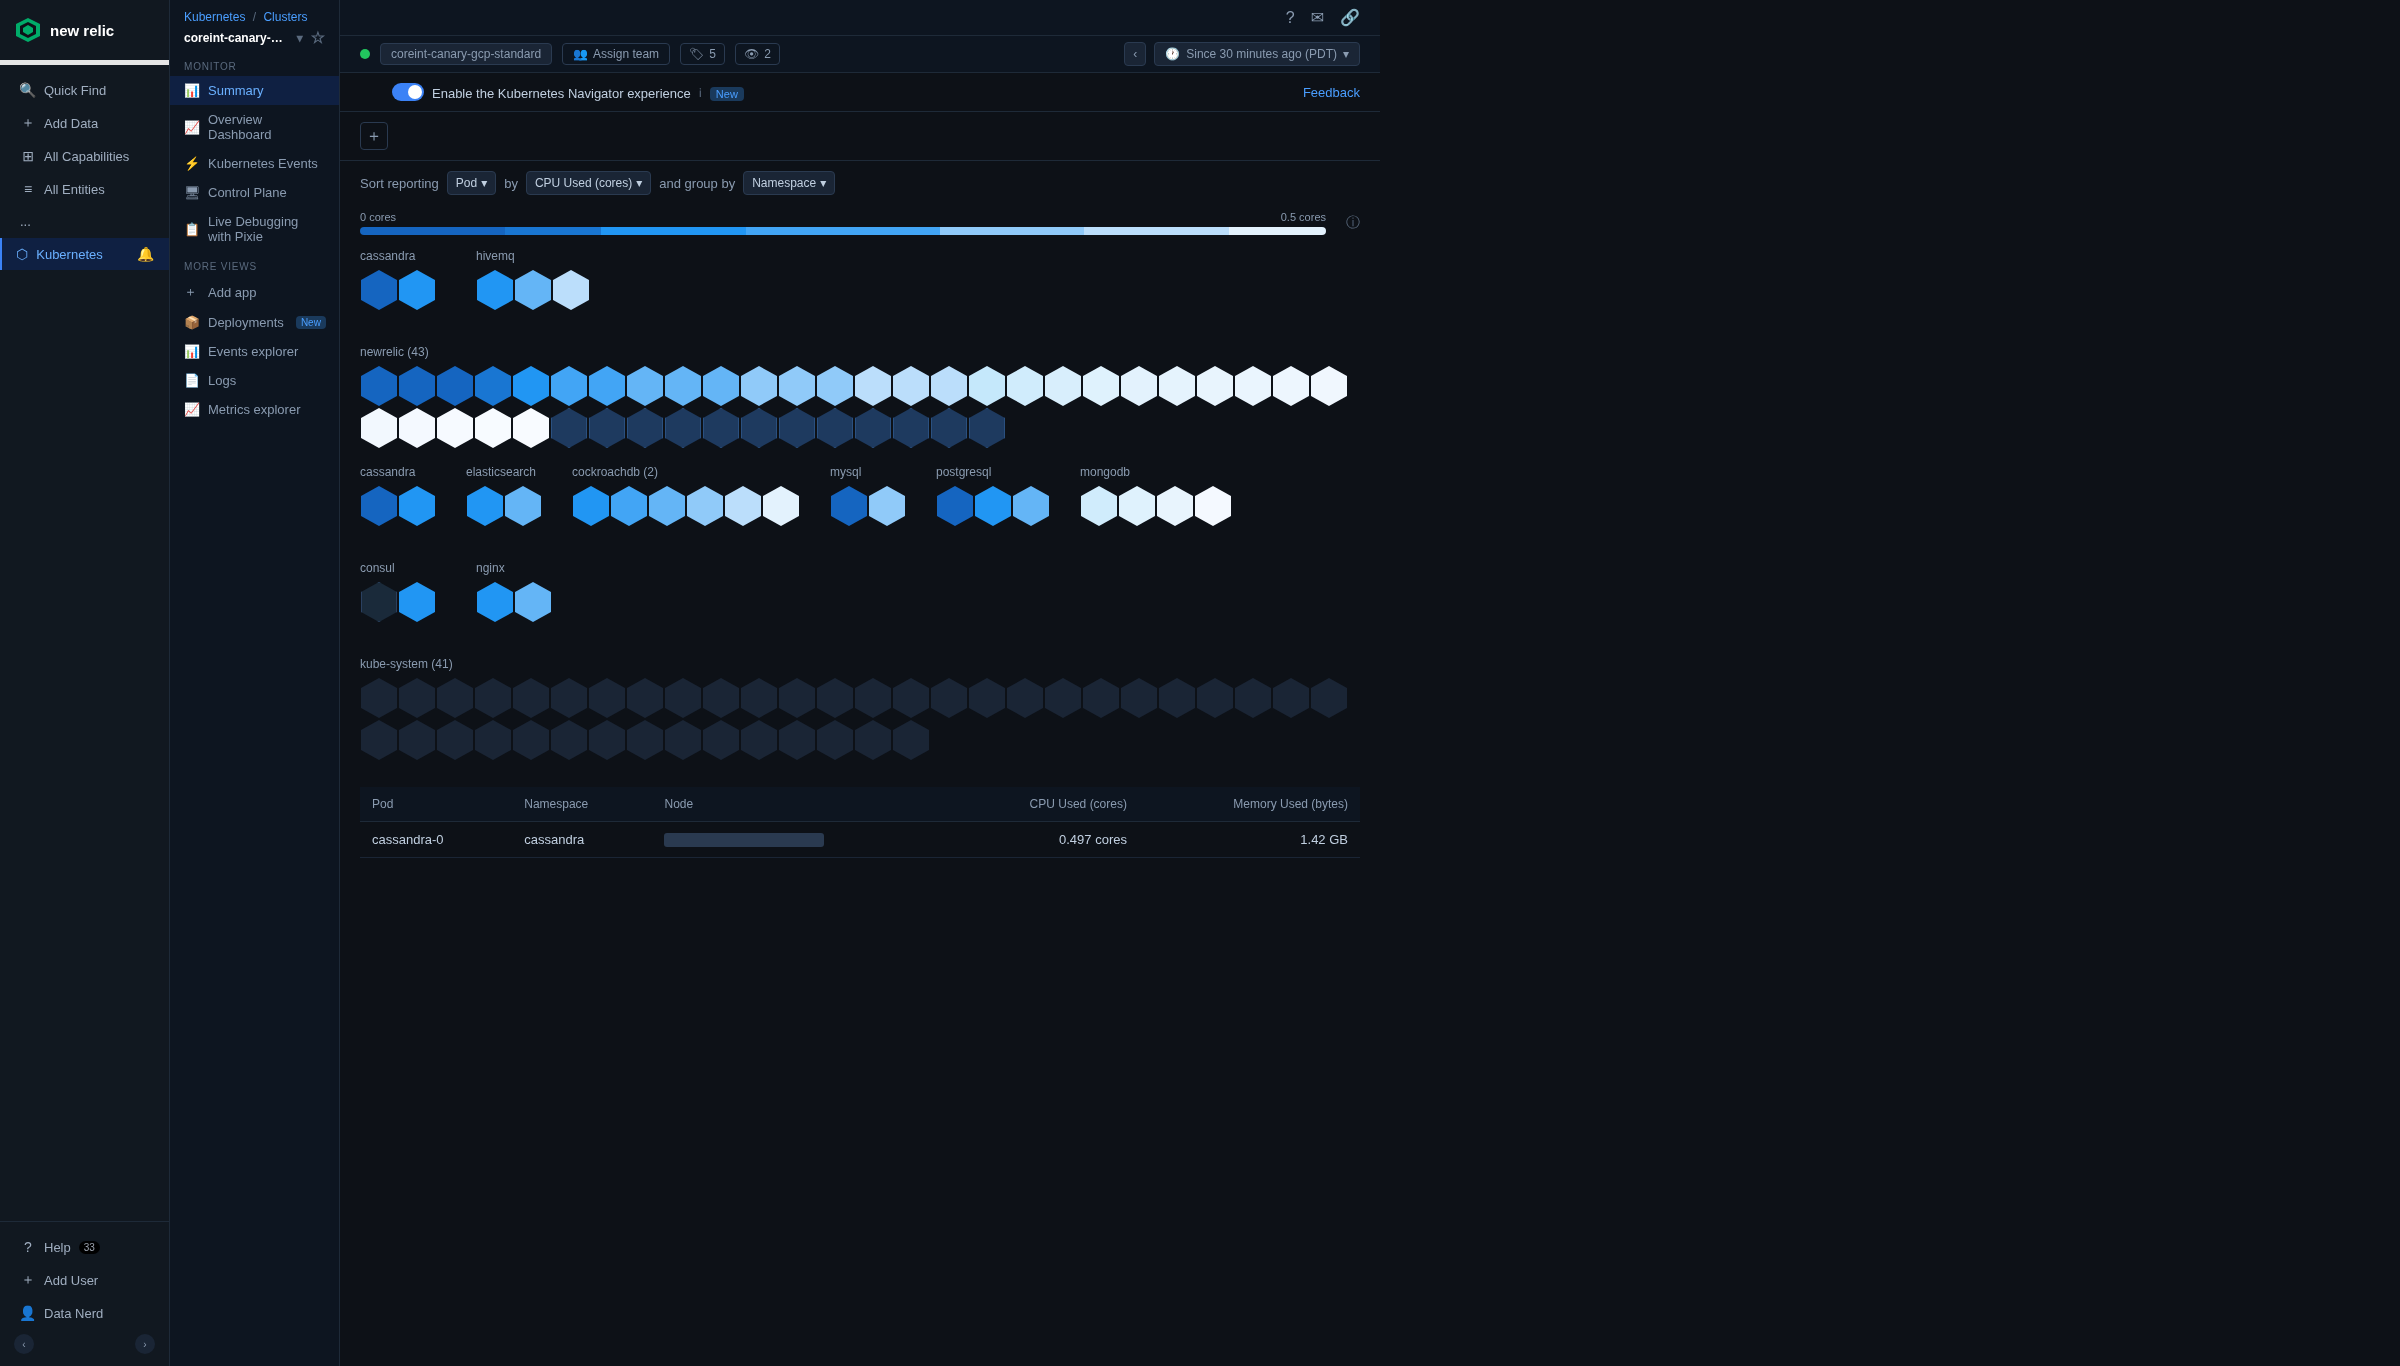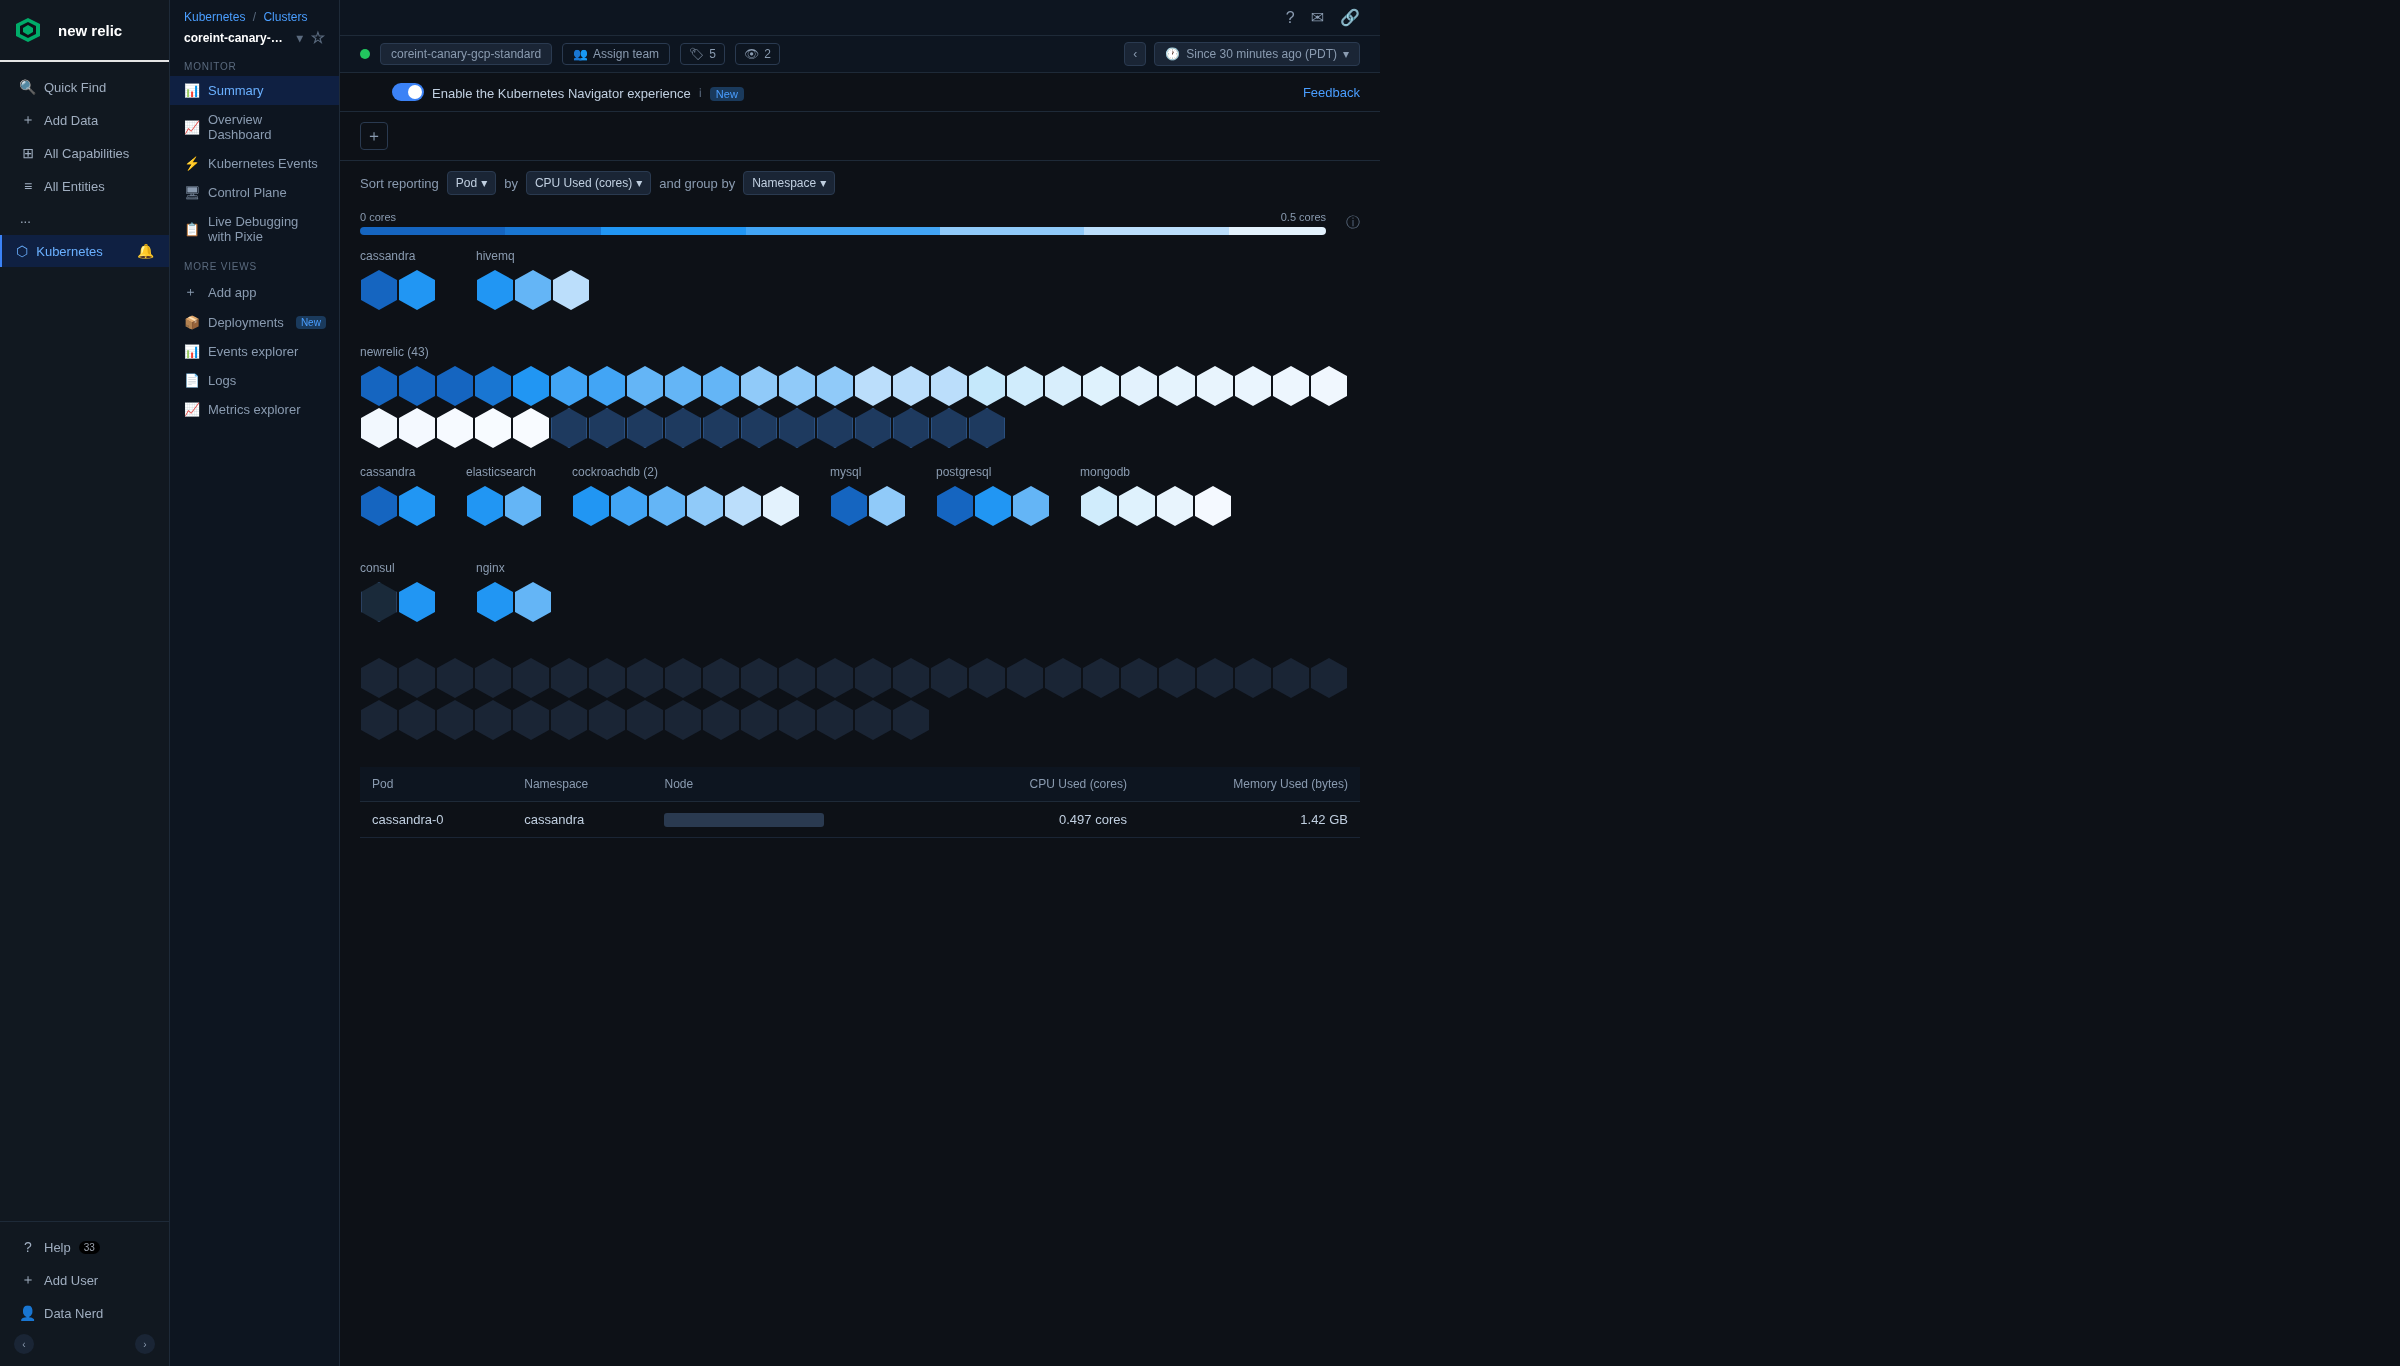--- a/index.html
+++ b/index.html
@@ -1,20 +1,20 @@
 <!DOCTYPE html>
 <html><head>
   <meta charset="utf-8">
   <style>
     * { box-sizing: border-box; margin: 0; padding: 0; }
     body { background: #0d1117; color: #e0e0e0; font-family: -apple-system, BlinkMacSystemFont, 'Segoe UI', sans-serif; font-size: 13px; display: flex; height: 100vh; overflow: hidden; }
 
     
     .sidebar { width: 170px; background: #111820; display: flex; flex-direction: column; border-right: 1px solid #1e2a38; flex-shrink: 0; }
-    .sidebar-logo { padding: 16px 14px; border-bottom: 2px solid #e5e5e5; display: flex; align-items: center; gap: 16px; }
+    .sidebar-logo { padding: 16px 14px; border-bottom: 5px solid #e5e5e5; display: flex; align-items: center; gap: 8px; }
     .logo-text { color: #fff; font-size: 15px; font-weight: 600; }
     .sidebar-nav { flex: 1; overflow-y: auto; padding: 8px 0; }
     .nav-item { display: flex; align-items: center; gap: 8px; padding: 8px 14px; cursor: pointer; color: #a0aec0; font-size: 13px; border-radius: 4px; margin: 1px 6px; }
     .nav-item .nav-icon { width: 16px; height: 16px; display: flex; align-items: center; justify-content: center; font-size: 14px; flex-shrink: 0; }
     .nav-item-kubernetes { display: flex; align-items: center; justify-content: space-between; padding: 8px 14px; background: #0f2042; color: #6ab0ff; border-left: 2px solid #3b82f6; margin: 1px 0; cursor: pointer; }
     .nav-item-kubernetes .left { display: flex; align-items: center; gap: 8px; }
     .sidebar-bottom { padding: 8px 0; border-top: 1px solid #1e2a38; }
     .sidebar-bottom .nav-item { color: #a0aec0; }
     .badge { background: #000000; color: #9ca3af; font-size: 10px; padding: 1px 5px; border-radius: 10px; }
 
@@ -429,20 +429,21 @@
           <div class="namespace-group">
             <div class="namespace-label">nginx</div>
             <div class="hex-row">
               <div style="width:36px;height:40px;clip-path:polygon(50% 0%,100% 25%,100% 75%,50% 100%,0% 75%,0% 25%);background:#2196f3;margin:1px;"></div>
               <div style="width:36px;height:40px;clip-path:polygon(50% 0%,100% 25%,100% 75%,50% 100%,0% 75%,0% 25%);background:#64b5f6;margin:1px;"></div>
             </div>
           </div>
         </div>
 
         <div class="namespace-group" style="margin-bottom:16px;">
+          <div class="namespace-label">kube-system (41)</div>
           <div class="hex-row" style="flex-wrap:wrap;max-width:1000px;">
 
             <div style="width:36px;height:40px;clip-path:polygon(50% 0%,100% 25%,100% 75%,50% 100%,0% 75%,0% 25%);background:#1a2535;margin:1px;"></div>
             <div style="width:36px;height:40px;clip-path:polygon(50% 0%,100% 25%,100% 75%,50% 100%,0% 75%,0% 25%);background:#1a2535;margin:1px;"></div>
             <div style="width:36px;height:40px;clip-path:polygon(50% 0%,100% 25%,100% 75%,50% 100%,0% 75%,0% 25%);background:#1a2535;margin:1px;"></div>
             <div style="width:36px;height:40px;clip-path:polygon(50% 0%,100% 25%,100% 75%,50% 100%,0% 75%,0% 25%);background:#1a2535;margin:1px;"></div>
             <div style="width:36px;height:40px;clip-path:polygon(50% 0%,100% 25%,100% 75%,50% 100%,0% 75%,0% 25%);background:#1a2535;margin:1px;"></div>
             <div style="width:36px;height:40px;clip-path:polygon(50% 0%,100% 25%,100% 75%,50% 100%,0% 75%,0% 25%);background:#1a2535;margin:1px;"></div>
             <div style="width:36px;height:40px;clip-path:polygon(50% 0%,100% 25%,100% 75%,50% 100%,0% 75%,0% 25%);background:#1a2535;margin:1px;"></div>
             <div style="width:36px;height:40px;clip-path:polygon(50% 0%,100% 25%,100% 75%,50% 100%,0% 75%,0% 25%);background:#1a2535;margin:1px;"></div>

